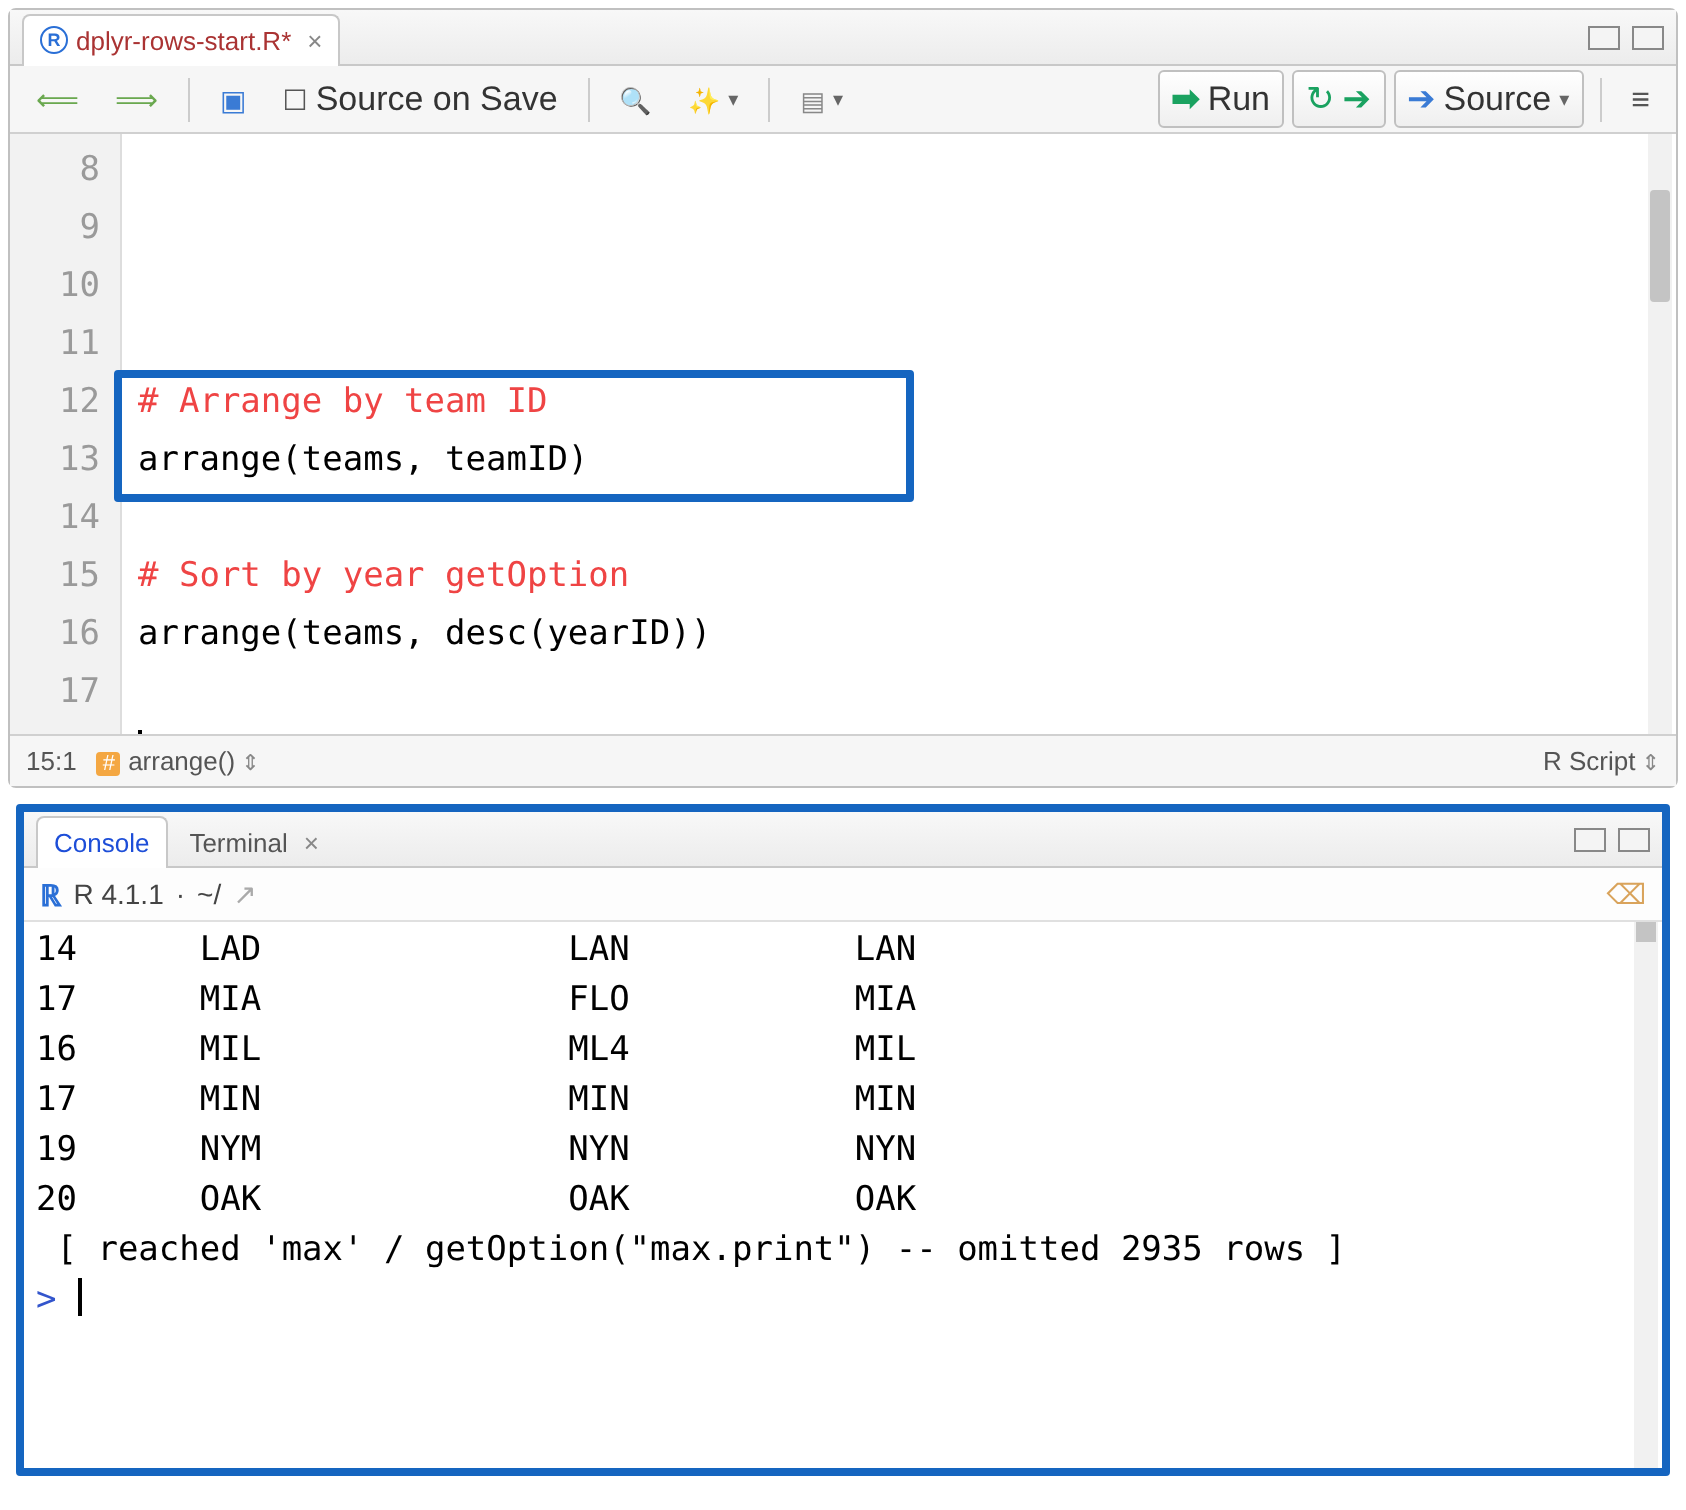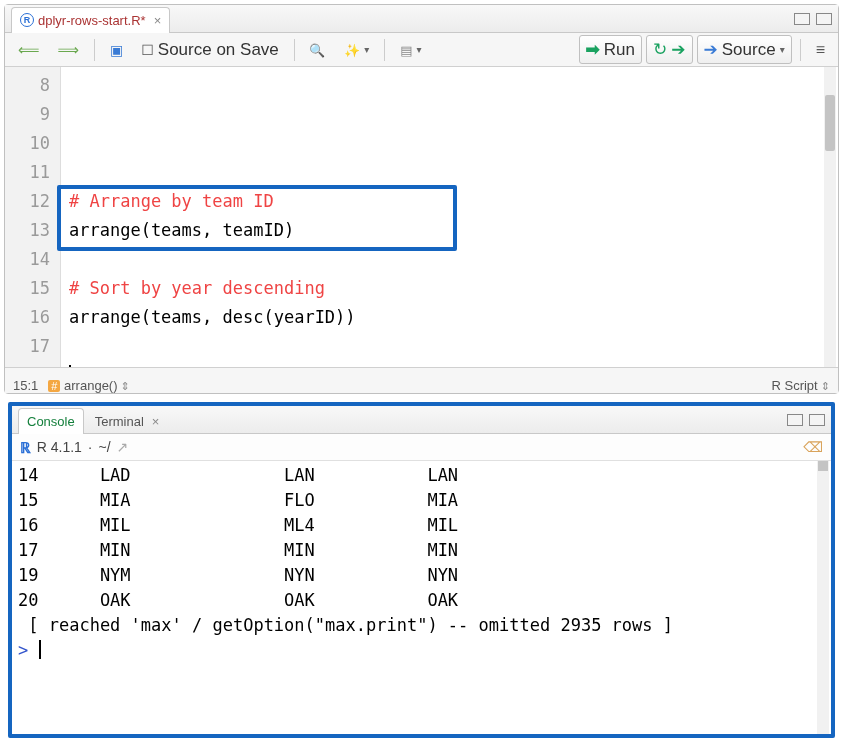--- a/index.html
+++ b/index.html
@@ -101,21 +101,21 @@
   .gutter { width:56px; background:#f2f2f2; border-right:1px solid #ddd; color:#9a9a9a; text-align:right; padding:4px 10px 4px 0; line-height:29px; }
   .code { flex:1; padding:4px 8px; line-height:29px; color:#000; position:relative; white-space:pre; }
   .comment { color:#ef4444; }
   .code-scroll { position:absolute; right:2px; top:0; width:12px; height:100%; background:#f1f1f1; }
   .code-scroll-thumb { position:absolute; left:1px; right:1px; top:28px; height:56px; background:#c4c4c4; border-radius:2px; }
   .hl-box { position:absolute; border:4px solid #1565c0; border-radius:2px; pointer-events:none; }
   .cursor-bar { display:inline-block; width:2px; height:19px; background:#000; vertical-align:-3px; }
   .text-cursor::after { content:"I"; font-family:serif; color:#000; font-size:17px; }
 
   .statusbar {
-    display:flex; align-items:flex-end; height:26px;
+    display:flex; align-items:center; height:26px;
     border-top:1px solid #d0d0d0; background:#f6f6f6;
     padding:0 8px; font-size:13px; color:#555; gap:10px;
   }
   .fn-badge { background:#f4a742; color:#fff; border-radius:2px; padding:0 3px; font-size:11px; }
   .sort-icon::after { content:" ⇕"; color:#888; font-size:11px; }
   .rscript { margin-left:auto; }
 
   .console-body { flex:1; font-family: Menlo, Consolas, monospace; font-size:17px; padding:2px 6px; line-height:25px; color:#000; overflow:hidden; position:relative; }
   .console-row { white-space:pre; }
   .prompt { color:#3355cc; }
@@ -197,39 +197,39 @@
         <div>12</div>
         <div>13</div>
         <div>14</div>
         <div>15</div>
         <div>16</div>
         <div>17</div>
         <div>18</div>
       </div>
     <div class="code" id="code">
       <div class="hl-box" style="left:-4px; top:118px; width:400px; height:66px;"></div>
-    <div>&nbsp;</div><div><span class="comment"># Arrange by team ID</span></div><div>arrange(teams, teamID)</div><div>&nbsp;</div><div><span class="comment"># Sort by year descending</span></div><div>arrange(teams, desc(yearID))</div><div>&nbsp;</div><div><span class="cursor-bar"></span><span class="comment"># You can sort by multiple criteria</span> <span class="text-cursor"></span></div></div>
+    <div>&nbsp;</div><div><span class="comment"># Arrange by team ID</span></div><div>arrange(teams, teamID)</div><div>&nbsp;</div><div><span class="comment"># Sort by year getOption</span></div><div>arrange(teams, desc(yearID))</div><div>&nbsp;</div><div><span class="cursor-bar"></span><span class="comment"># You can sort by multiple criteria</span> <span class="text-cursor"></span></div></div>
     <div class="code-scroll">
       <div class="code-scroll-thumb"></div>
     </div>
   </div>
 
   <div class="statusbar">
     <span>15:1</span>
     <span>
       <span class="fn-badge">#</span>
       <span class="sort-icon">arrange()</span>
     </span>
     <span class="rscript sort-icon">R Script</span>
   </div>
 </div>
 
 <div class="pane console-pane">
   <div class="tabbar">
-    <div class="tab" style="color:#15803d;">
+    <div class="tab" style="color:#1d4ed8;">
       <span>Console</span>
     </div>
     <div class="tab inactive">
       <span>Terminal</span>
       <span class="close">×</span>
     </div>
     <div class="win-icons">
       <span class="win-icon"></span>
       <span class="win-icon"></span>
     </div>
@@ -240,21 +240,21 @@
     <span>·</span>
     <span>~/</span>
     <span class="icon share"></span>
     <span class="broom"></span>
   </div>
   <div class="console-body" id="console-body">
     <div class="console-scroll">
       <div class="console-scroll-thumb"></div>
     </div>
   <div class="console-row">14      LAD               LAN           LAN</div>
-      <div class="console-row">15      MIA               FLO           MIA</div>
+      <div class="console-row">17      MIA               FLO           MIA</div>
       <div class="console-row">16      MIL               ML4           MIL</div>
       <div class="console-row">17      MIN               MIN           MIN</div>
       <div class="console-row">19      NYM               NYN           NYN</div>
       <div class="console-row">20      OAK               OAK           OAK</div>
       <div class="console-row"> [ reached 'max' / getOption("max.print") -- omitted 2935 rows ]</div>
       <div class="console-row"><span class="prompt">&gt;</span> <span class="cursor-bar"></span></div>
     </div>
 </div>
 
 </body></html>

